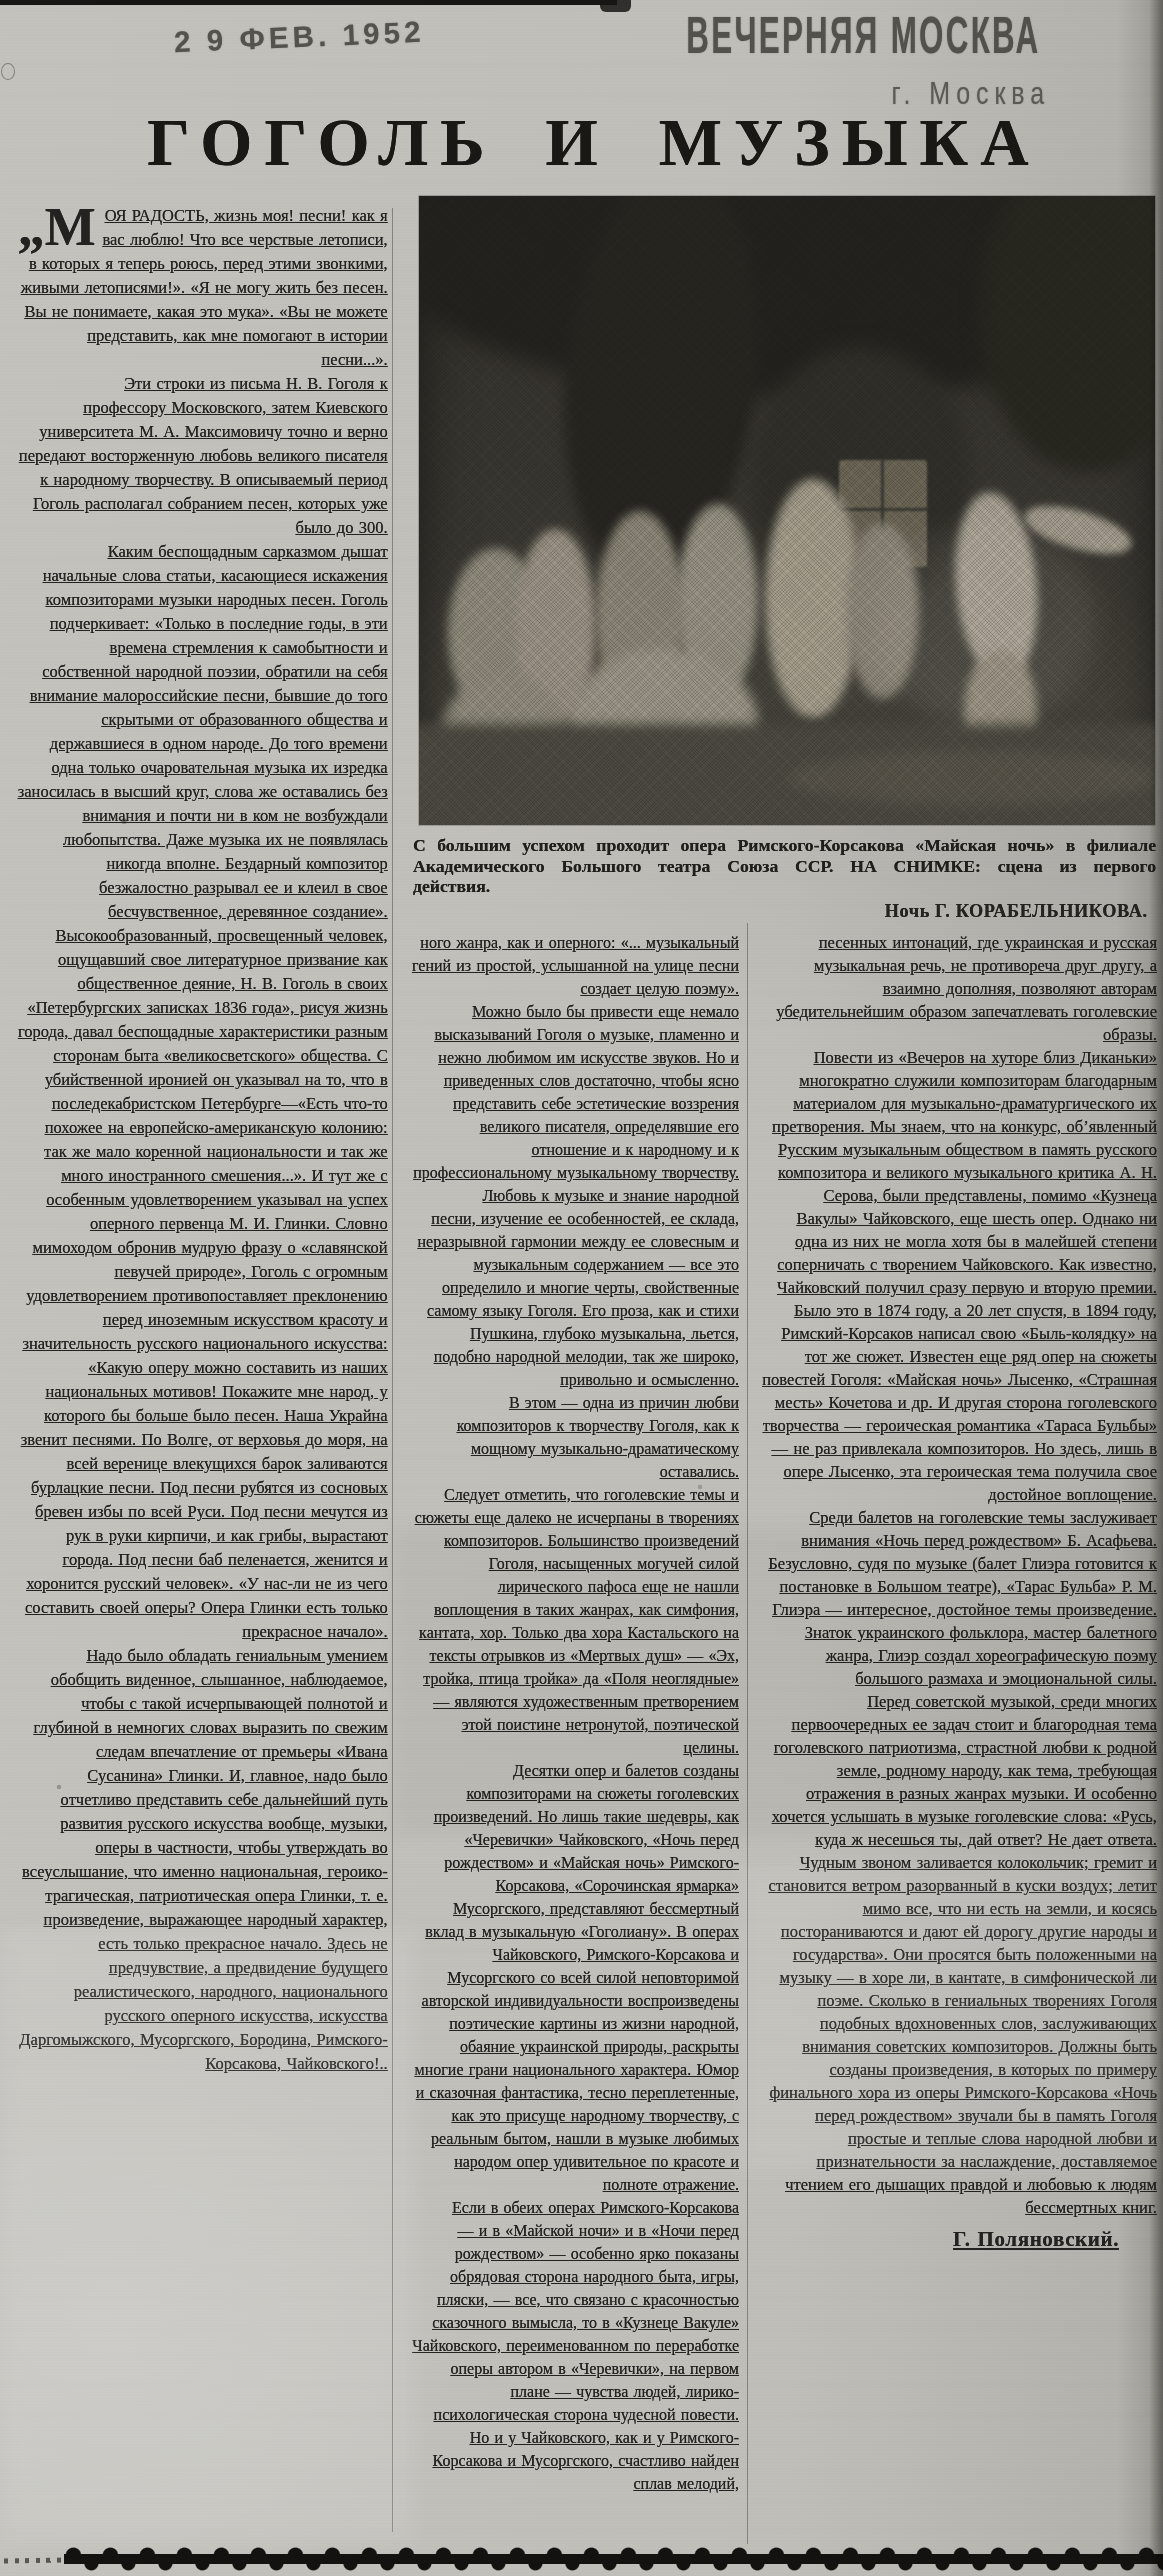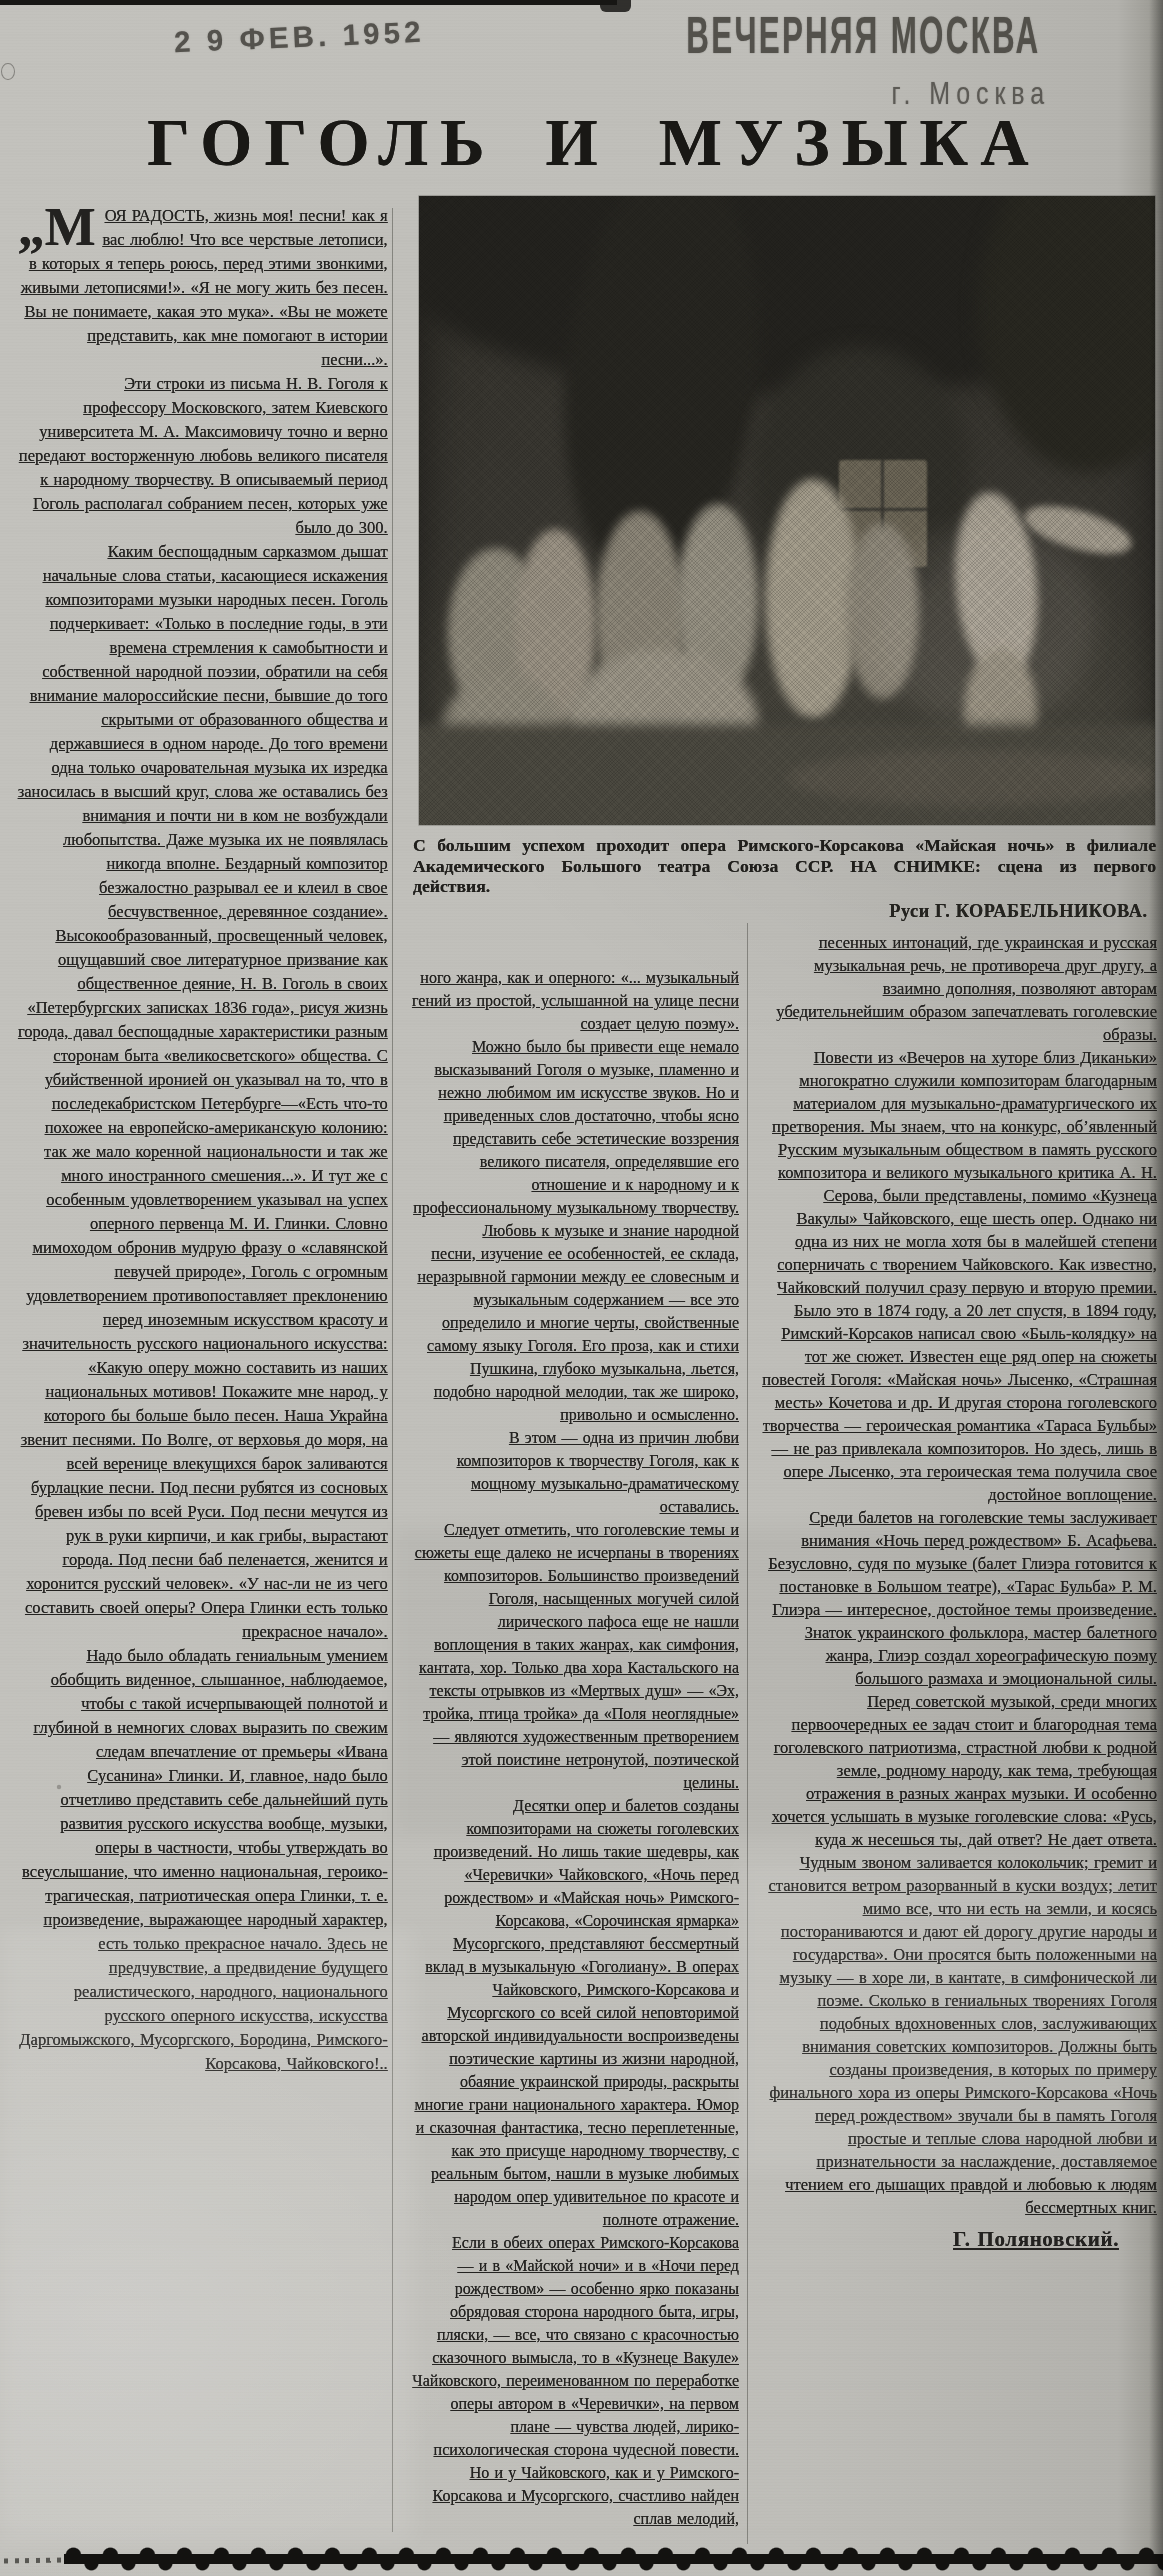--- a/index.html
+++ b/index.html
@@ -64,21 +64,21 @@
     text-shadow:0 0 0.4px rgba(32,31,28,.9);
   }
   
   .col { position:absolute; text-align:justify;text-decoration:underline; }
   .col p { margin:0; text-indent:31px; word-spacing:1.2px; text-shadow:0 0 0.4px rgba(35,34,32,.85);text-align:right; }
   .col p.lead { text-indent:0; }
   .col p.lead::first-letter {
     float:left; font-size:54px; line-height:.78; padding:2.4px 4.7px 0 0; font-weight:bold;
   }
   .col-1 { left:17.7px;   top:204px;  width:370px; font-size:16.5px; line-height:24px; }
-  .col-2 { left:411px;  top:931px; width:328px; font-size:16px; line-height:23px;margin-top:35px; }
+  .col-2 { left:411px;  top:931px; width:328px; font-size:16px; line-height:23px; }
   .col-3 { left:759px; top:931px; width:398px; font-size:16.5px; line-height:23px; }
   .byline {
     text-indent:0 !important; margin-top:9.4px !important; text-align:right;
     padding-right:38px; font-weight:bold; font-size:21px; letter-spacing:0.6px;
   }
   .rule { position:absolute; width:1.2px; background:#4a4943; opacity:.5; }
   .rule-a { left:392px;  top:208px;  height:2324px; }
   .rule-b { left:747px; top:923px; height:1621px; }
   
   .top-bar  { position:absolute; left:0; top:0; width:617px; height:5.3px; background:#171614; }
@@ -140,21 +140,21 @@
     <div class="fig" style="left:82%;top:50%;width:15%;height:6%;background:#a29b8d;filter:blur(3.5px);transform:rotate(16deg);"></div>
     <div class="fig" style="left:74%;top:72%;width:10%;height:20%;background:#958e7e;filter:blur(4.7px);"></div>
     <div class="fig" style="left:-2%;top:84%;width:104%;height:18%;background:#4b4940;filter:blur(5.9px);border-radius:0;"></div>
     <div class="fig" style="left:50%;top:88%;width:50%;height:9%;background:#575349;filter:blur(5.9px);"></div>
     <div class="fig" style="left:62%;top:52%;width:30%;height:32%;background:rgba(215,210,195,.10);filter:blur(11.8px);"></div>
     <div class="halftone"></div>
   </div>
 
   <div class="caption">
     <p>С большим успехом проходит опера Римского-Корсакова «Майская ночь» в филиале Академического Большого театра Союза ССР. НА СНИМКЕ: сцена из первого действия.</p>
-    <div class="credit">Руси Г. КОРАБЕЛЬНИКОВА.</div>
+    <div class="credit">Ночь Г. КОРАБЕЛЬНИКОВА.</div>
   </div>
 
   <div class="rule rule-a"></div>
   <div class="rule rule-b"></div>
 
   <div class="col col-1">
     <p class="lead">„МОЯ РАДОСТЬ, жизнь моя! песни! как я вас люблю! Что все черствые летописи, в которых я теперь роюсь, перед этими звонкими, живыми летописями!». «Я не могу жить без песен. Вы не понимаете, какая это мука». «Вы не можете представить, как мне помогают в истории песни...».</p>
     <p>Эти строки из письма Н. В. Гоголя к профессору Московского, затем Киевского университета М. А. Максимовичу точно и верно передают восторженную любовь великого писателя к народному творчеству. В описываемый период Гоголь располагал собранием песен, которых уже было до 300.</p>
     <p>Каким беспощадным сарказмом дышат начальные слова статьи, касающиеся искажения композиторами музыки народных песен. Гоголь подчеркивает: «Только в последние годы, в эти времена стремления к самобытности и собственной народной поэзии, обратили на себя внимание малороссийские песни, бывшие до того скрытыми от образованного общества и державшиеся в одном народе. До того времени одна только очаровательная музыка их изредка заносилась в высший круг, слова же оставались без внимания и почти ни в ком не возбуждали любопытства. Даже музыка их не появлялась никогда вполне. Бездарный композитор безжалостно разрывал ее и клеил в свое бесчувственное, деревянное создание».</p>
     <p>Высокообразованный, просвещенный человек, ощущавший свое литературное призвание как общественное деяние, Н. В. Гоголь в своих «Петербургских записках 1836 года», рисуя жизнь города, давал беспощадные характеристики разным сторонам быта «великосветского» общества. С убийственной иронией он указывал на то, что в последекабристском Петербурге—«Есть что-то похожее на европейско-американскую колонию: так же мало коренной национальности и так же много иностранного смешения...». И тут же с особенным удовлетворением указывал на успех оперного первенца М. И. Глинки. Словно мимоходом обронив мудрую фразу о «славянской певучей природе», Гоголь с огромным удовлетворением противопоставляет преклонению перед иноземным искусством красоту и значительность русского национального искусства: «Какую оперу можно составить из наших национальных мотивов! Покажите мне народ, у которого бы больше было песен. Наша Украйна звенит песнями. По Волге, от верховья до моря, на всей веренице влекущихся барок заливаются бурлацкие песни. Под песни рубятся из сосновых бревен избы по всей Руси. Под песни мечутся из рук в руки кирпичи, и как грибы, вырастают города. Под песни баб пеленается, женится и хоронится русский человек». «У нас-ли не из чего составить своей оперы? Опера Глинки есть только прекрасное начало».</p>

